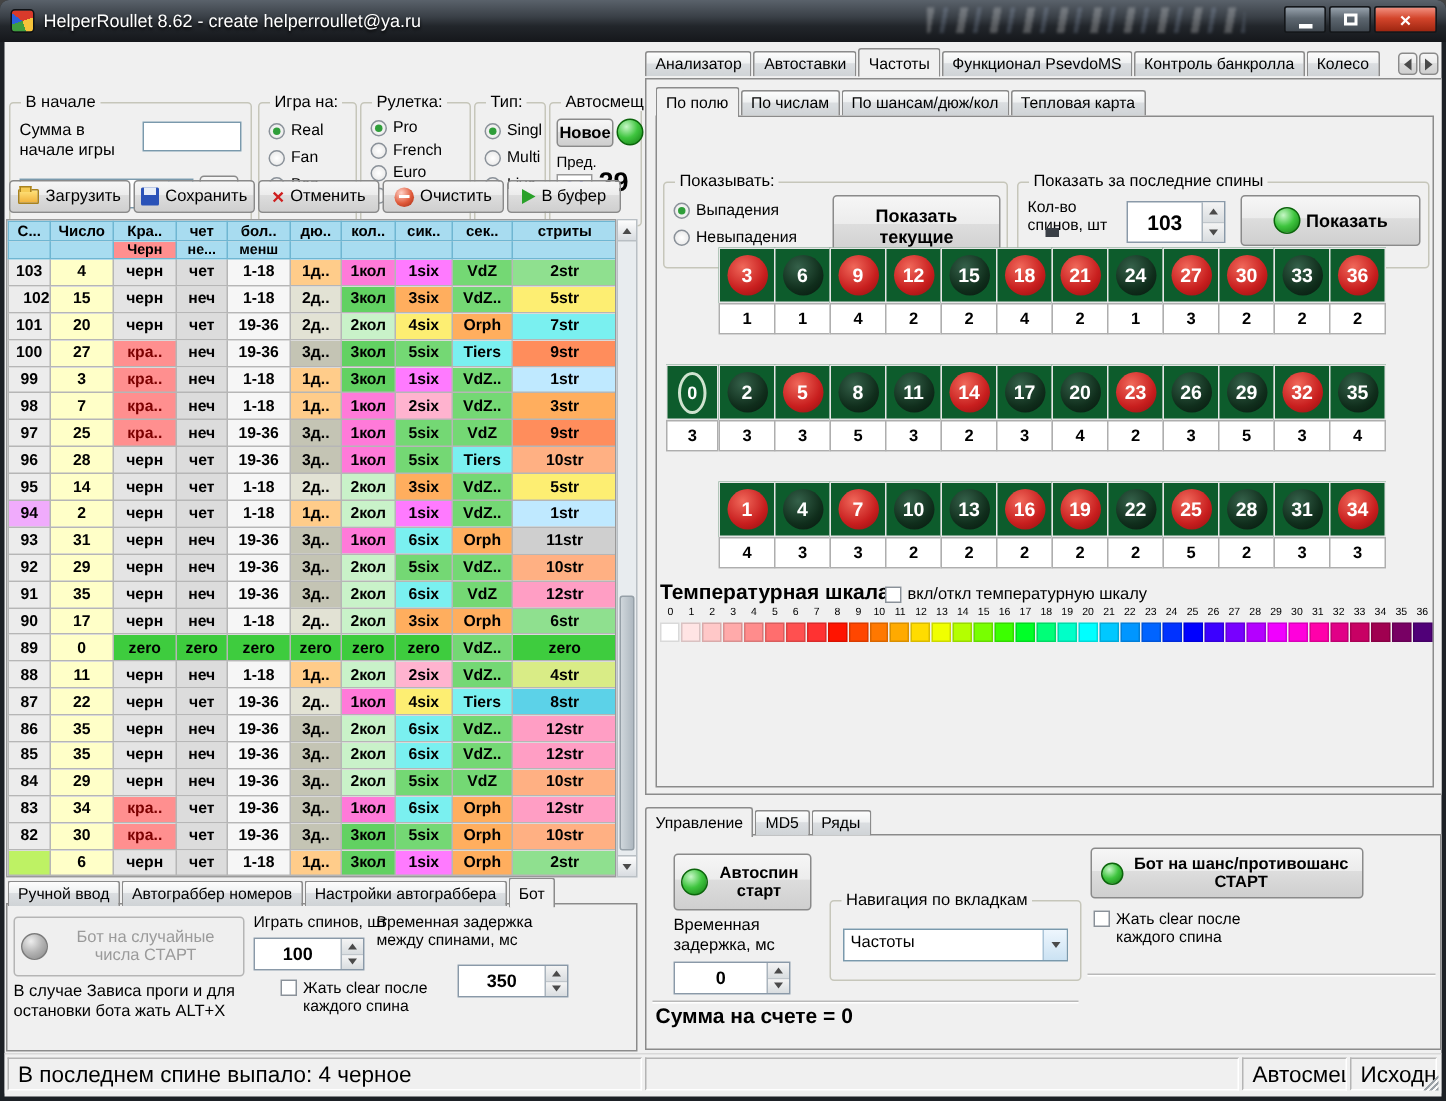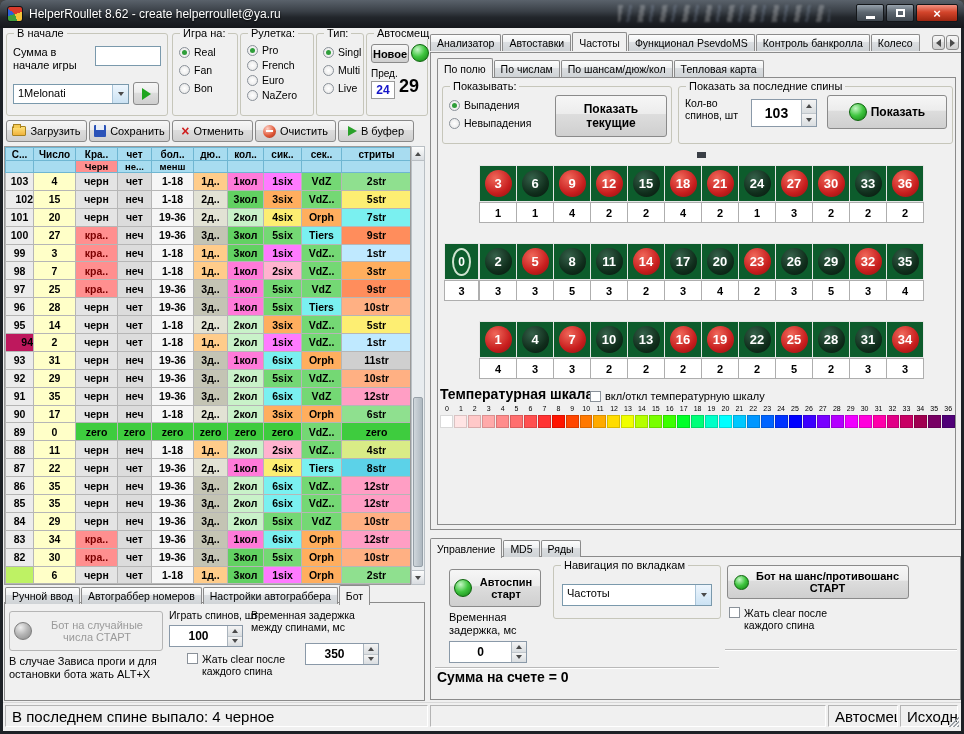--- a/index.html
+++ b/index.html
@@ -22,21 +22,21 @@
   .wbtn-close { left:916px; width:42px; background:linear-gradient(#f29181,#d3452b 45%,#9d2510); }
   .glyph-min { width:9px; height:3px; background:#fff; margin-top:8px; }
   .glyph-max { width:9px; height:8px; border:2px solid #fff; }
   .glyph-close { color:#fff; font-size:13px; font-weight:bold; line-height:1; }
 
   
   #client { position:absolute; left:3px; top:28px; width:958px; height:703px; background:#f0f0f0; overflow:hidden; }
   .abs { position:absolute; }
 
   
-  .gbox { position:absolute; border:1px solid #c6c6ba; border-radius:3px; }
+  .gbox { position:absolute; border:1px solid #c6c6ba; border-radius:3px;margin-top:35px; }
   .gtitle { position:absolute; top:-7px; left:7px; background:#f0f0f0; padding:0 3px; font-size:11px; white-space:nowrap; }
 
   
   .b7 { background:linear-gradient(#f6f6f6,#ececec 45%,#dddddd 46%,#cfcfcf); border:1px solid #8a8a8a;
     border-radius:3px; display:flex; align-items:center; justify-content:center; gap:4px; font-size:11px; cursor:default; text-align:center; }
   .b7.disabled { background:#efefef; border-color:#b5b5b5; color:#9a9a9a; }
   .bold { font-weight:bold; }
 
   
   .radio-row { display:flex; align-items:center; gap:4px; }
@@ -420,21 +420,21 @@
               <td style="background: rgb(228, 228, 228);">черн</td>
               <td style="background: rgb(220, 220, 220);">чет</td>
               <td style="background: rgb(246, 246, 246);">1-18</td>
               <td style="background: rgb(226, 226, 212);">2д..</td>
               <td style="background: rgb(201, 242, 201);">2кол</td>
               <td style="background: rgb(255, 174, 94);">3six</td>
               <td style="background: rgb(116, 216, 116);">VdZ..</td>
               <td style="background: rgb(253, 238, 114);">5str</td>
             </tr>
             <tr>
-              <td style="background: #be185d; text-align: right;">94</td>
+              <td style="background: #f0abfc;">94</td>
               <td style="background: rgb(255, 255, 200);">2</td>
               <td style="background: rgb(228, 228, 228);">черн</td>
               <td style="background: rgb(220, 220, 220);">чет</td>
               <td style="background: rgb(246, 246, 246);">1-18</td>
               <td style="background: rgb(255, 204, 138);">1д..</td>
               <td style="background: rgb(201, 242, 201);">2кол</td>
               <td style="background: rgb(255, 122, 255);">1six</td>
               <td style="background: rgb(116, 216, 116);">VdZ..</td>
               <td style="background: rgb(191, 233, 255);">1str</td>
             </tr>

